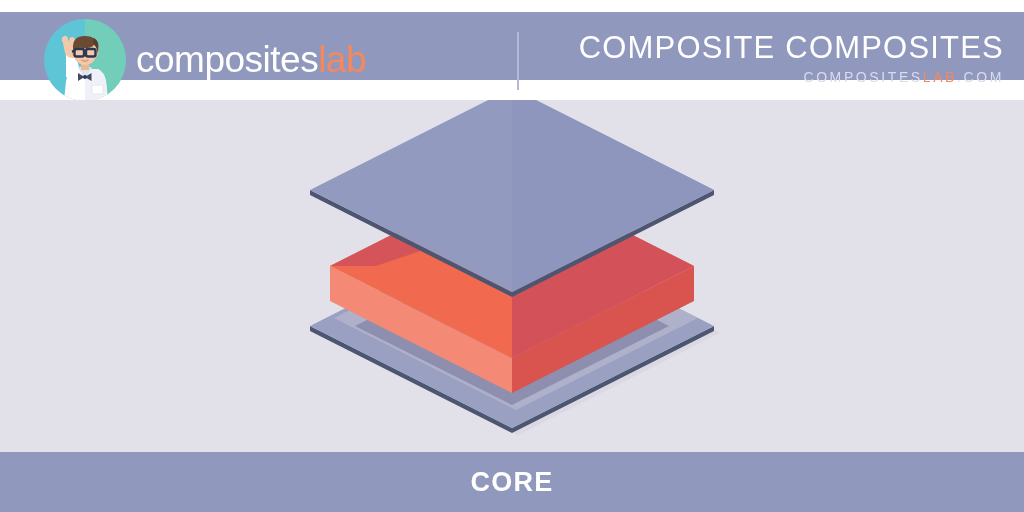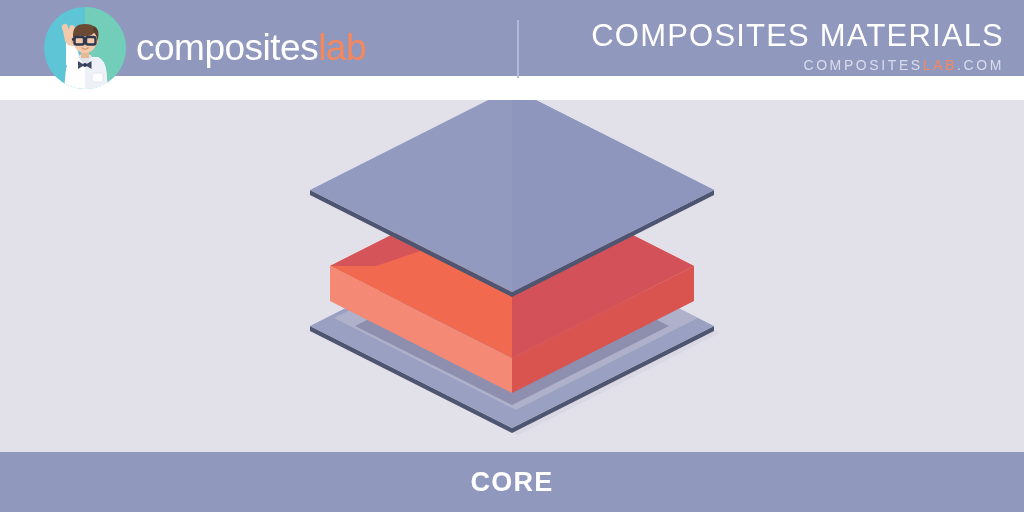--- a/index.html
+++ b/index.html
@@ -19,23 +19,23 @@
     position: relative;
     width: 1024px;
     height: 512px;
     background: #ffffff;
     overflow: hidden;
   }
 
   
   .header-bar {
     position: absolute;
-    left: 0; top: 0;
-    width: 1024px;
-    height: 76px;
+    left: 0; top: 12px;
+    width: 1024px;
+    height: 68px;
     background: #9198be;
   }
 
   .logo-wrap {
     position: absolute;
     left: 44px;
     top: 7px;
     width: 300px;
     height: 82px;
   }
@@ -189,21 +189,21 @@
       </div>
 
       <div class="wordmark">
         <span class="w-composites">composites</span><span class="w-lab">lab</span>
       </div>
     </div>
 
     <div class="header-divider"></div>
 
     <div class="header-right">
-      <div class="header-title">COMPOSITES MATERIALS</div>
+      <div class="header-title">COMPOSITE COMPOSITES</div>
       <div class="header-sub"><span>COMPOSITES</span><span class="s-lab">LAB</span><span>.COM</span></div>
     </div>
   </div>
 
   <div class="stage">
     <svg class="stage-svg" width="1024" height="352" viewBox="0 0 1024 352">
 
       <g>
 
         <polygon points="310,226 512,328 714,226 512,124" fill="#d2d1dc" transform="translate(6,7)" opacity="0.55"></polygon>

